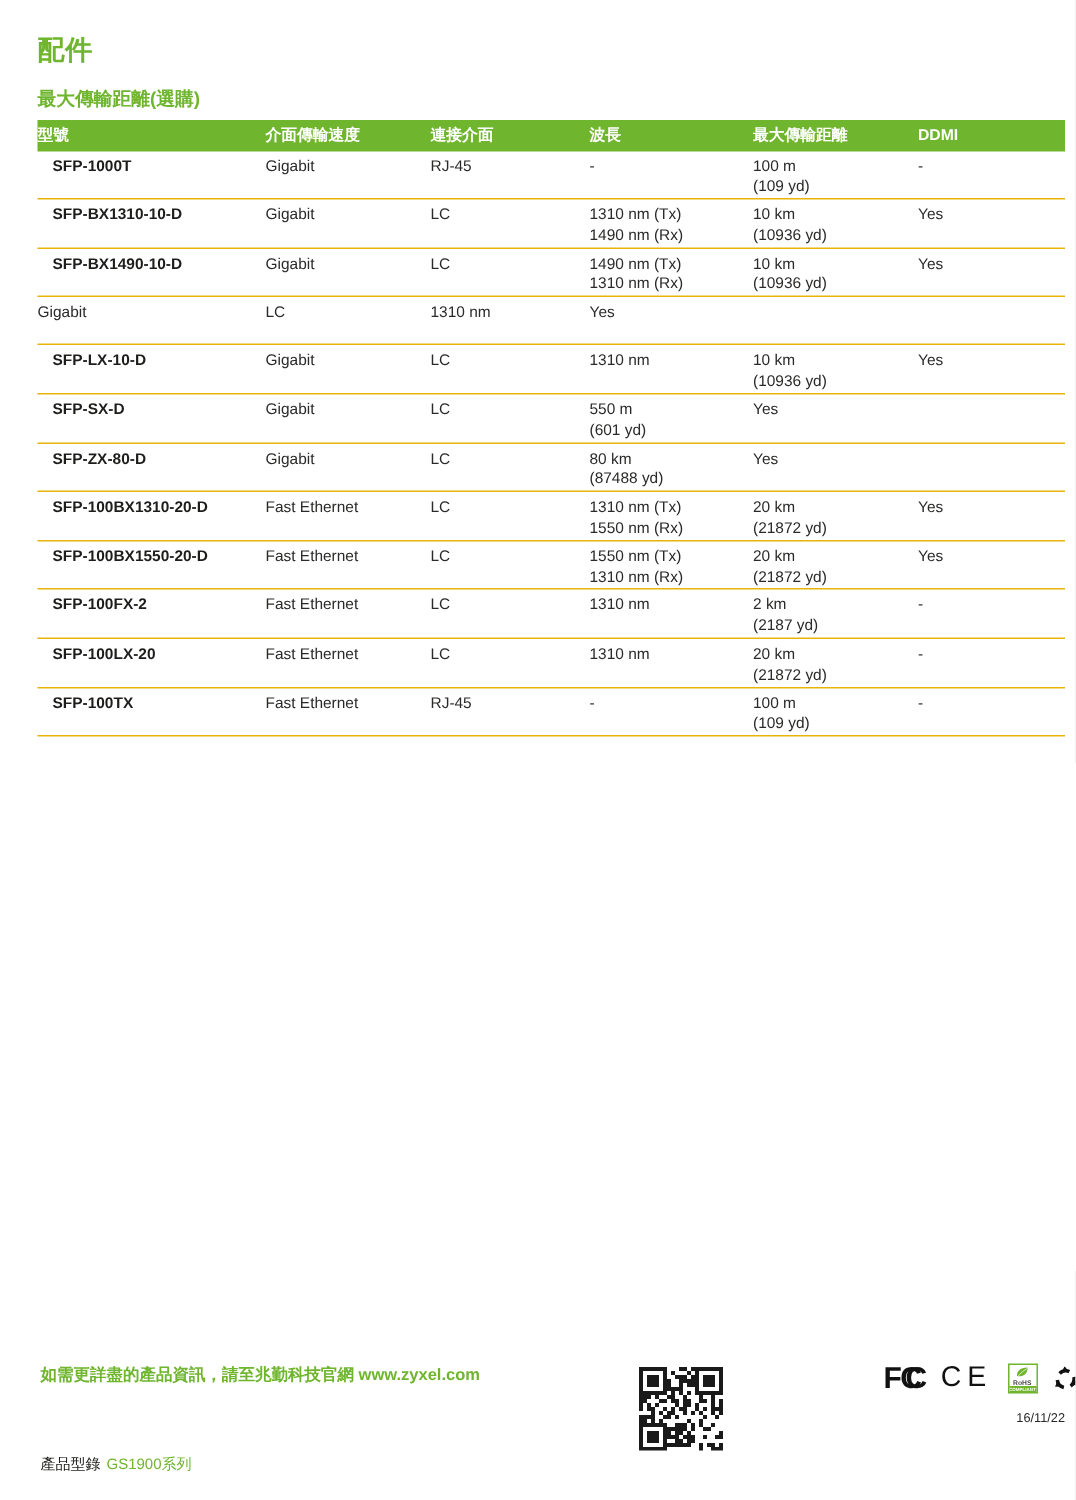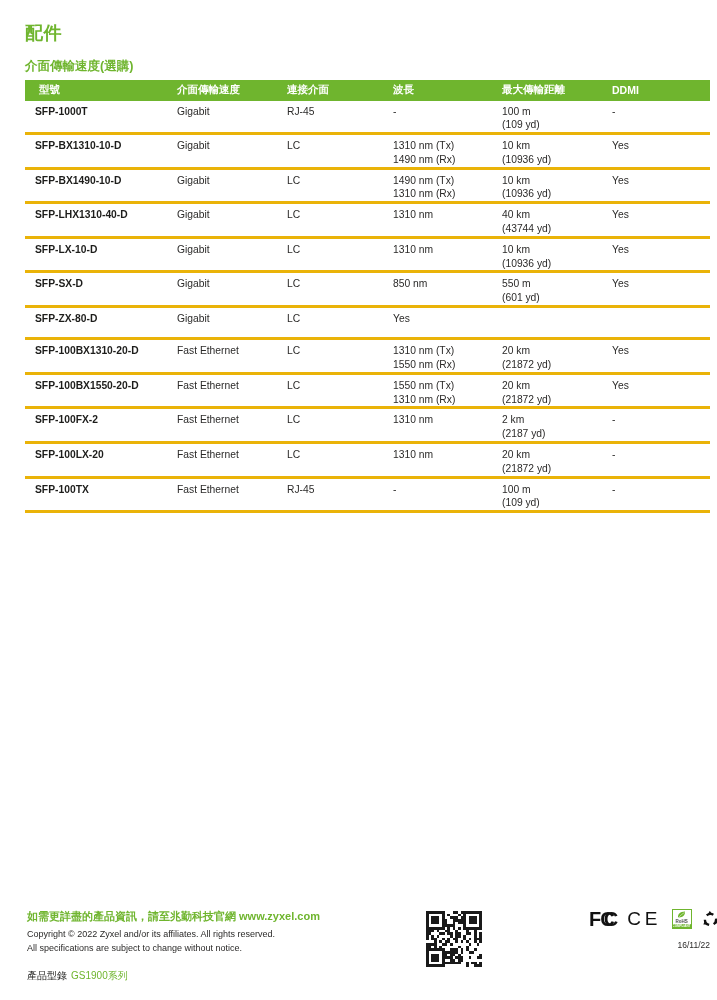--- a/index.html
+++ b/index.html
@@ -9,22 +9,22 @@
     background:#ffffff; overflow:hidden;
     font-family:"Liberation Sans","DejaVu Sans",sans-serif; color:#231f20;
   }
   .title { position:absolute; left:25px; top:21px; font-size:18px; font-weight:700; color:#6fb52e; letter-spacing:0.5px; }
   .subtitle { position:absolute; left:25px; top:58px; font-size:12.5px; font-weight:700; color:#6fb52e; }
 
   .table { position:absolute; left:25px; top:80px; width:685px; }
   .thead, .trow { display:grid; grid-template-columns:152px 110px 106px 109px 110px 98px; }
   .thead { background:#6fb52e; height:20.5px; align-items:center; }
   .th { color:#ffffff; font-size:10.5px; font-weight:700; }
-  .th.c0 { padding-left:14px; }
-  .trow { border-bottom:3px solid #eab308; min-height:32.1px; }
+  .th.c0 { padding-left:0; }
+  .trow { border-bottom:1px solid #eab308; min-height:32.1px; }
   .cell { padding-top:4px; font-size:10.3px; line-height:13.8px; white-space:pre-line; color:#2b2a29; }
   .cell.model { padding-left:10px; font-weight:700; color:#1d1d1b; }
 
   .f-info { position:absolute; left:27px; top:909px; font-size:11px; font-weight:700; color:#6fb52e; }
   .f-copy { position:absolute; left:27px; top:928px; font-size:9px; line-height:13.5px; color:#2b2a29; }
   .f-catalog { position:absolute; left:27px; top:969px; font-size:10px; font-weight:400; color:#1d1d1b; }
   .f-catalog .series { color:#6fb52e; margin-left:4px; }
 
   .qr { position:absolute; left:426px; top:911px; width:56px; height:56px; }
   .qr svg { width:100%; height:100%; shape-rendering:crispEdges; }
@@ -39,21 +39,21 @@
   .rohs-strip { background:#6fb52e; color:#fff; font-size:3px; width:100%; text-align:center; line-height:4.5px; font-weight:700; overflow:hidden; }
   .recycle { display:flex; align-items:center; }
   .f-date { position:absolute; right:7px; top:940px; font-size:8.5px; font-weight:400; color:#2b2a29; }
 </style>
 </head>
 <body>
 
 <div class="page">
 
   <div class="title">配件</div>
-  <div class="subtitle">介面傳輸速度(選購)</div>
+  <div class="subtitle">最大傳輸距離(選購)</div>
 
   <div class="table">
     <div class="thead">
       <div class="th c0">型號</div>
       <div class="th">介面傳輸速度</div>
       <div class="th">連接介面</div>
       <div class="th">波長</div>
       <div class="th">最大傳輸距離</div>
       <div class="th">DDMI</div>
     </div>
@@ -81,50 +81,48 @@
           <div class="cell model">SFP-BX1490-10-D</div>
           <div class="cell">Gigabit</div>
           <div class="cell">LC</div>
           <div class="cell">1490 nm (Tx)
 1310 nm (Rx)</div>
           <div class="cell">10 km
 (10936 yd)</div>
           <div class="cell">Yes</div>
         </div>
         <div class="trow">
-          <div class="cell model">SFP-LHX1310-40-D</div>
           <div class="cell">Gigabit</div>
           <div class="cell">LC</div>
           <div class="cell">1310 nm</div>
-          <div class="cell">40 km
-(43744 yd)</div>
           <div class="cell">Yes</div>
         </div>
         <div class="trow">
           <div class="cell model">SFP-LX-10-D</div>
           <div class="cell">Gigabit</div>
           <div class="cell">LC</div>
           <div class="cell">1310 nm</div>
           <div class="cell">10 km
 (10936 yd)</div>
           <div class="cell">Yes</div>
         </div>
         <div class="trow">
           <div class="cell model">SFP-SX-D</div>
           <div class="cell">Gigabit</div>
           <div class="cell">LC</div>
-          <div class="cell">850 nm</div>
           <div class="cell">550 m
 (601 yd)</div>
           <div class="cell">Yes</div>
         </div>
         <div class="trow">
           <div class="cell model">SFP-ZX-80-D</div>
           <div class="cell">Gigabit</div>
           <div class="cell">LC</div>
+          <div class="cell">80 km
+(87488 yd)</div>
           <div class="cell">Yes</div>
         </div>
         <div class="trow">
           <div class="cell model">SFP-100BX1310-20-D</div>
           <div class="cell">Fast Ethernet</div>
           <div class="cell">LC</div>
           <div class="cell">1310 nm (Tx)
 1550 nm (Rx)</div>
           <div class="cell">20 km
 (21872 yd)</div>
@@ -164,24 +162,20 @@
           <div class="cell">RJ-45</div>
           <div class="cell">-</div>
           <div class="cell">100 m
 (109 yd)</div>
           <div class="cell">-</div>
         </div>
       </div>
   </div>
 
   <div class="f-info">如需更詳盡的產品資訊，請至兆勤科技官網 www.zyxel.com</div>
-  <div class="f-copy">
-    <div>Copyright © 2022 Zyxel and/or its affiliates. All rights reserved.</div>
-    <div>All specifications are subject to change without notice.</div>
-  </div>
   <div class="f-catalog">
     <span>產品型錄</span><span class="series">GS1900系列</span>
   </div>
 
   <div class="qr" id="qr"><svg viewBox="0 0 21 21" xmlns="http://www.w3.org/2000/svg">
         <g fill="#1a1a1a">
           <rect x="0" y="0" width="1" height="1"></rect>
           <rect x="1" y="0" width="1" height="1"></rect>
           <rect x="2" y="0" width="1" height="1"></rect>
           <rect x="3" y="0" width="1" height="1"></rect>

